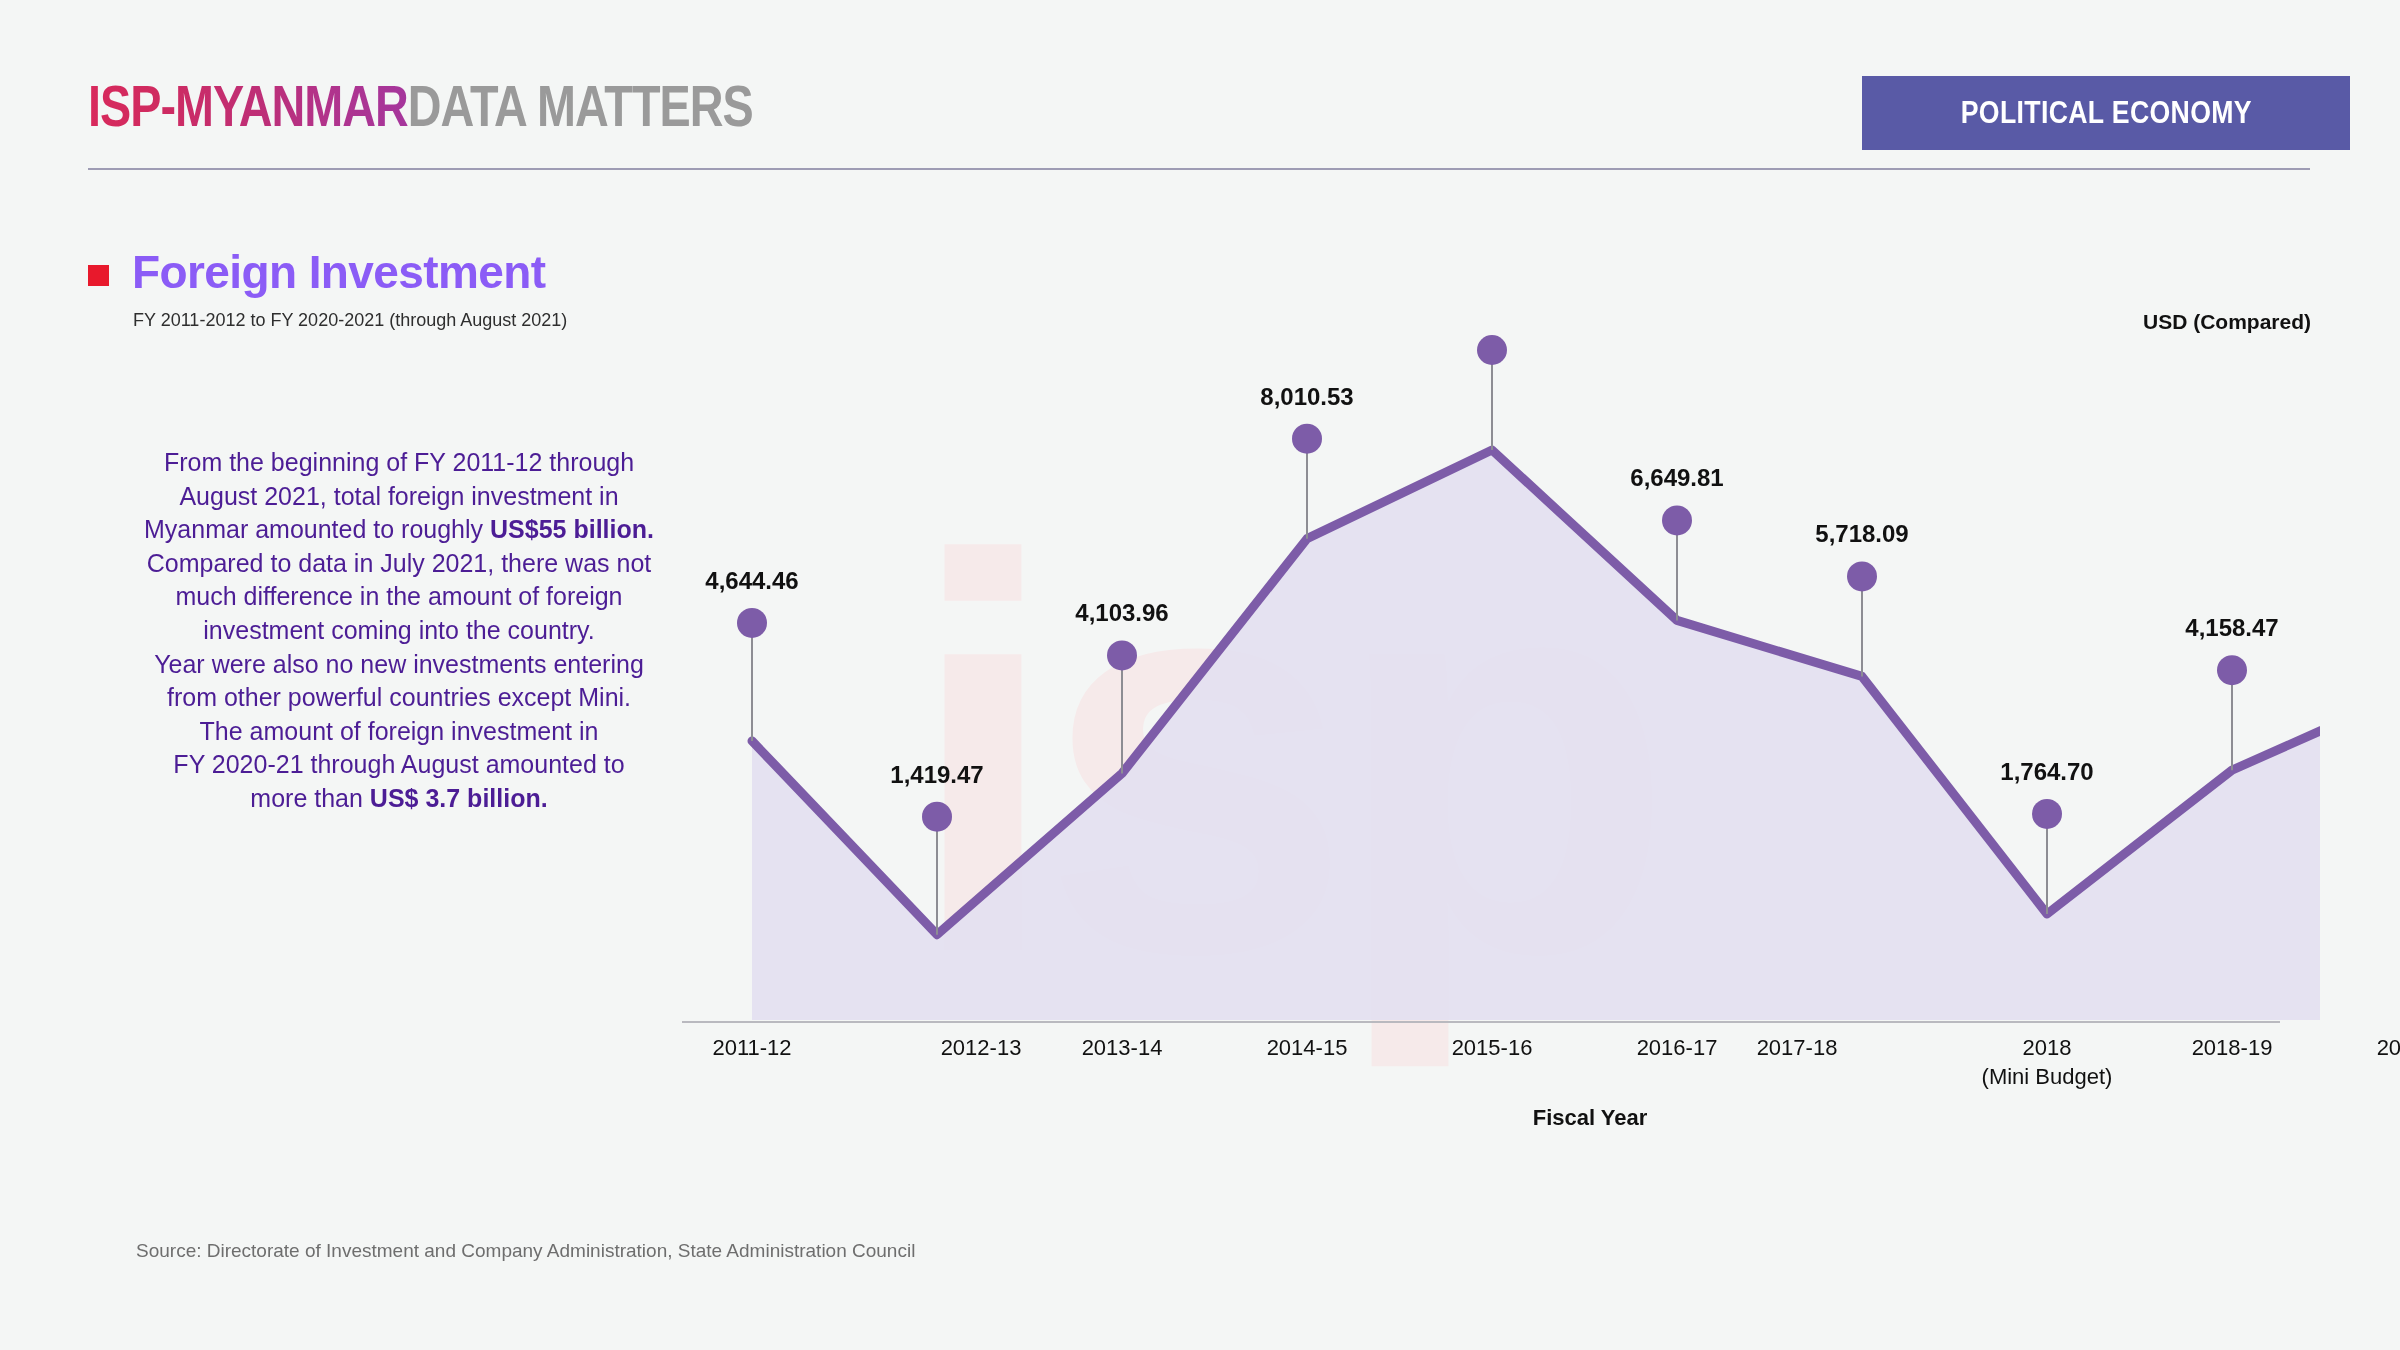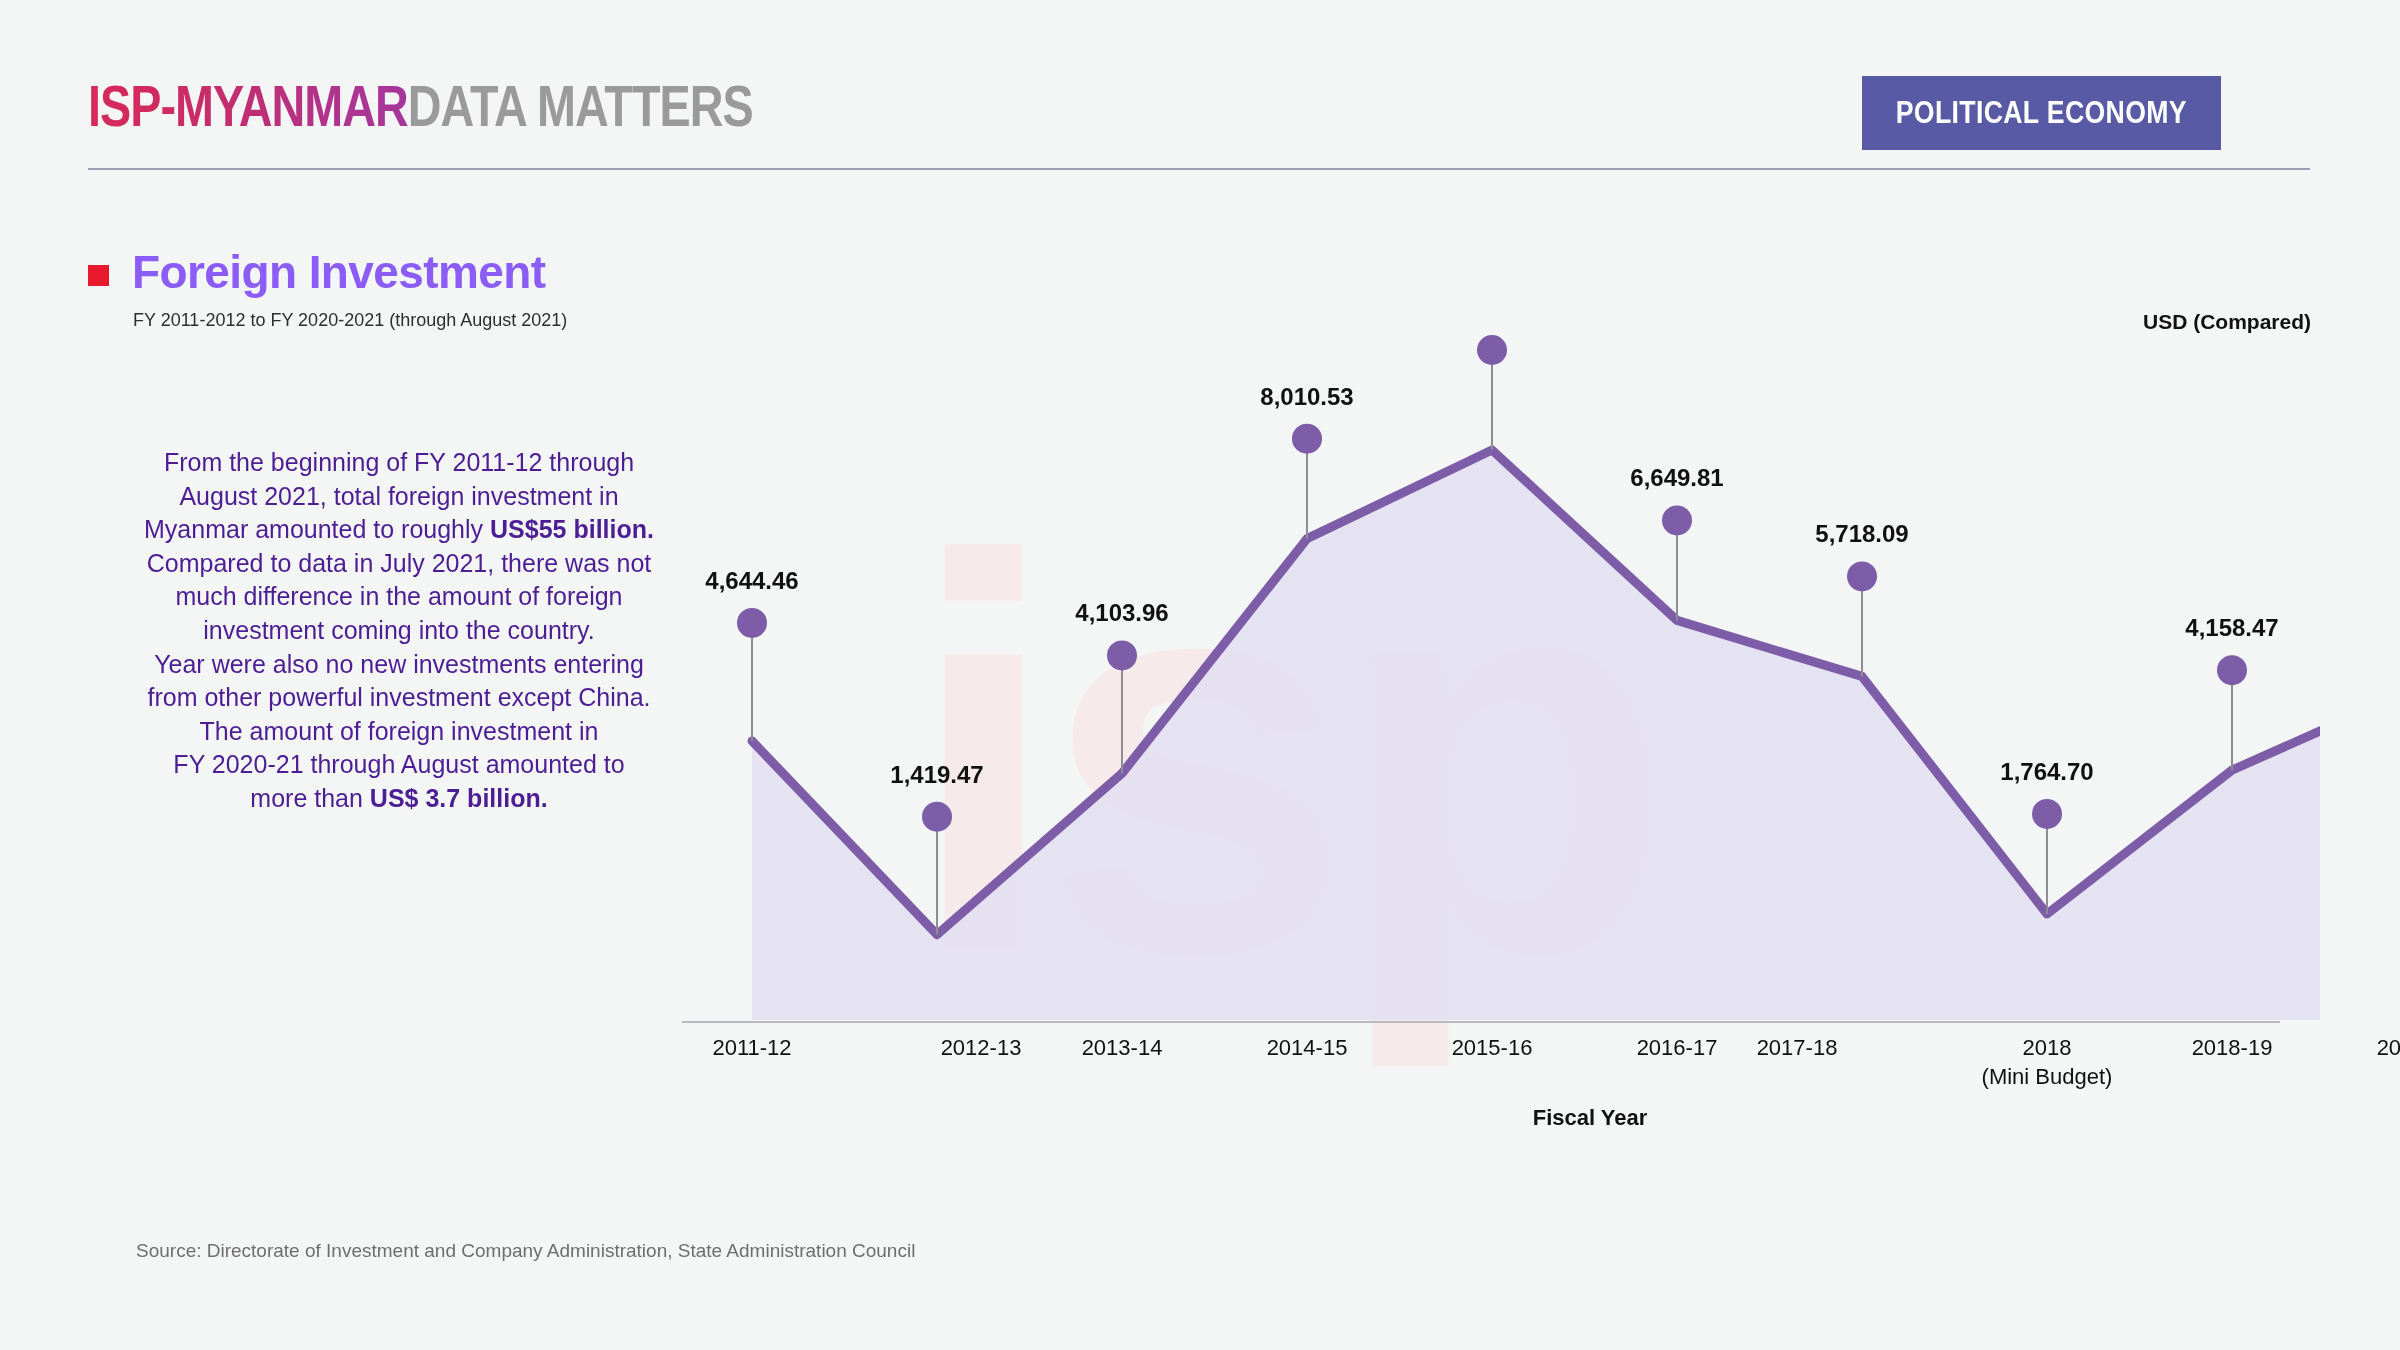--- a/index.html
+++ b/index.html
@@ -31,21 +31,21 @@
     background:linear-gradient(90deg,#d8295c 0%,#cf2b60 22%,#bd2f78 55%,#ae3490 80%,#a5369c 100%);
     -webkit-background-clip:text;background-clip:text;
     -webkit-text-fill-color:transparent;color:#c22f72;
   }
   .logo .sub{color:#9a9a9a;}
   .header-rule{
     position:absolute;left:88px;top:168px;width:2222px;height:2px;
     background:#9e9cb4;
   }
   .badge{
-    position:absolute;left:1862px;top:76px;width:359px;height:74px;
+    position:absolute;left:1862px;top:76px;width:488px;height:74px;
     background:#595aa6;
     display:flex;align-items:center;justify-content:center;
   }
   .badge-text{
     color:#ffffff;font-weight:bold;font-size:31px;letter-spacing:0.4px;
     transform:scaleX(0.86);transform-origin:center;white-space:nowrap;
   }
 
   
   .title-bullet{
@@ -120,21 +120,21 @@
   <div class="unit-label">USD (Compared)</div>
 
   <div class="blurb">
     <span>From the beginning of FY 2011-12 through</span><br>
     <span>August 2021, total foreign investment in</span><br>
     <span>Myanmar amounted to roughly </span><b>US$55 billion.</b><br>
     <span>Compared to data in July 2021, there was not</span><br>
     <span>much difference in the amount of foreign</span><br>
     <span>investment coming into the country.</span><br>
     <span>Year were also no new investments entering</span><br>
-    <span>from other powerful investment except China.</span><br>
+    <span>from other powerful countries except Mini.</span><br>
     <span>The amount of foreign investment in</span><br>
     <span>FY 2020-21 through August amounted to</span><br>
     <span>more than </span><b>US$ 3.7 billion.</b>
   </div>
 
   <div class="chart">
     <svg id="chart-svg" width="1680" height="790" viewBox="0 0 1680 790">
         <g opacity="1">
           <text x="640" y="620" font-family="&quot;Liberation Sans&quot;, sans-serif" font-size="560" font-weight="bold" fill="#f6eaea" text-anchor="middle" letter-spacing="-20">isp</text>
         </g>

